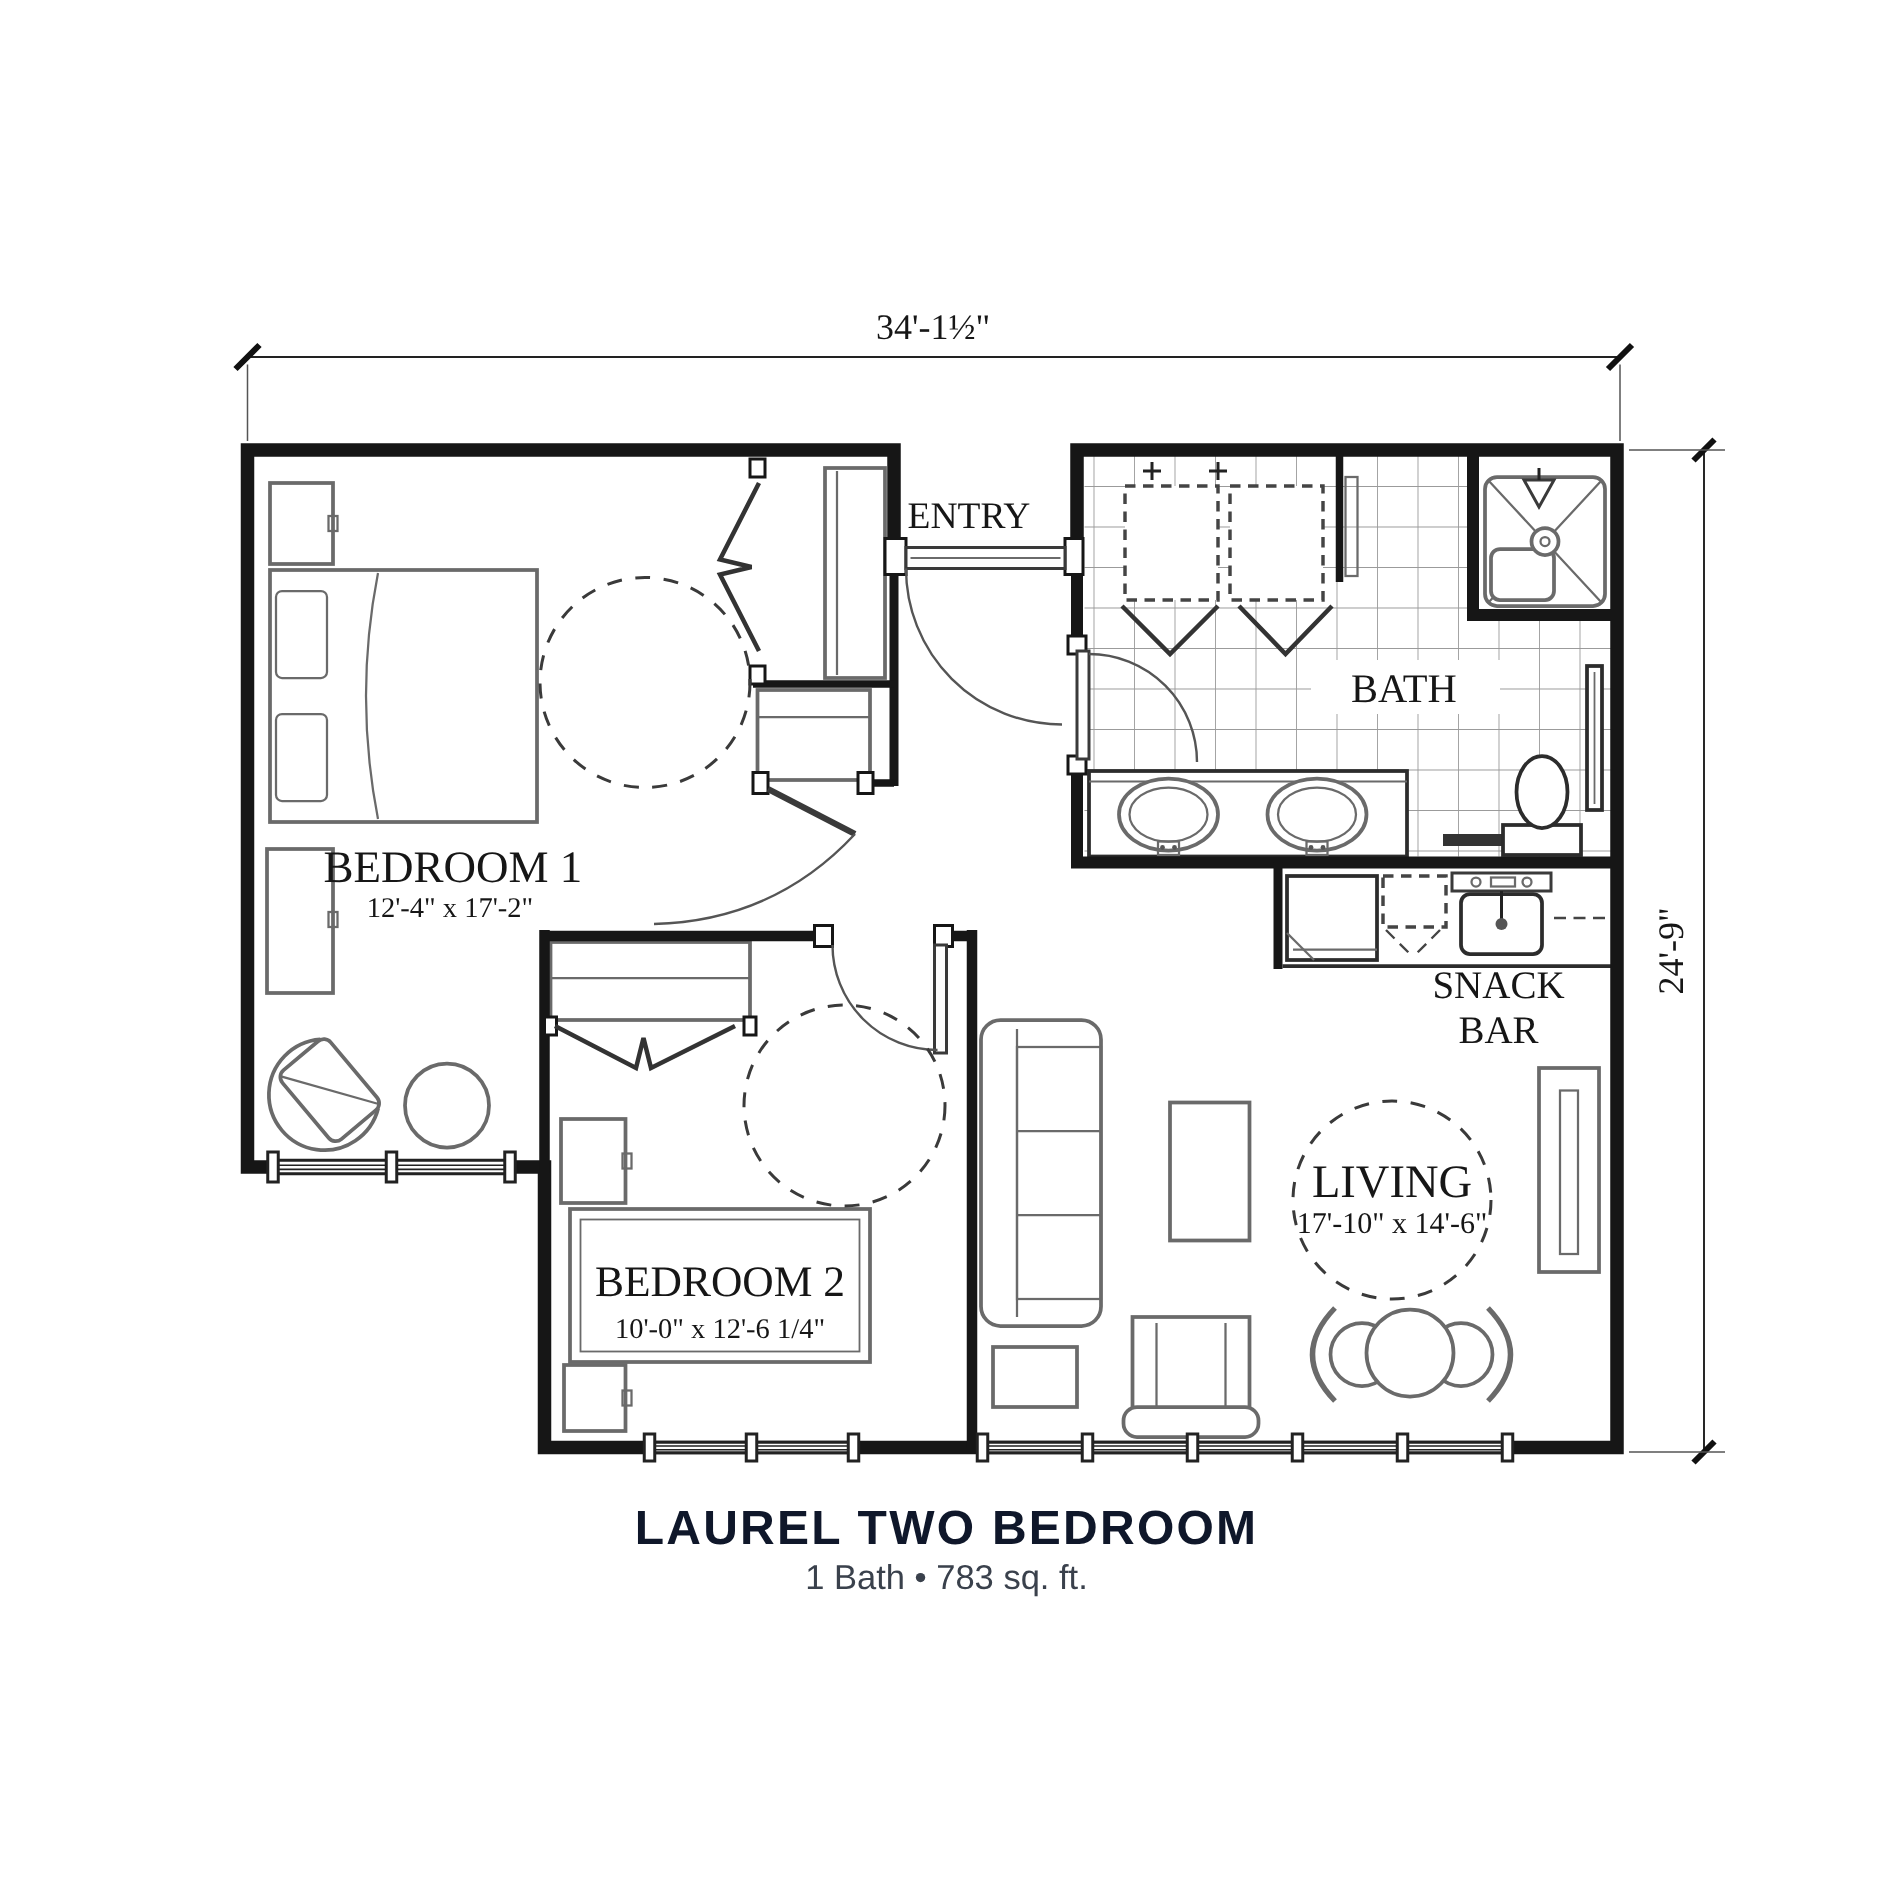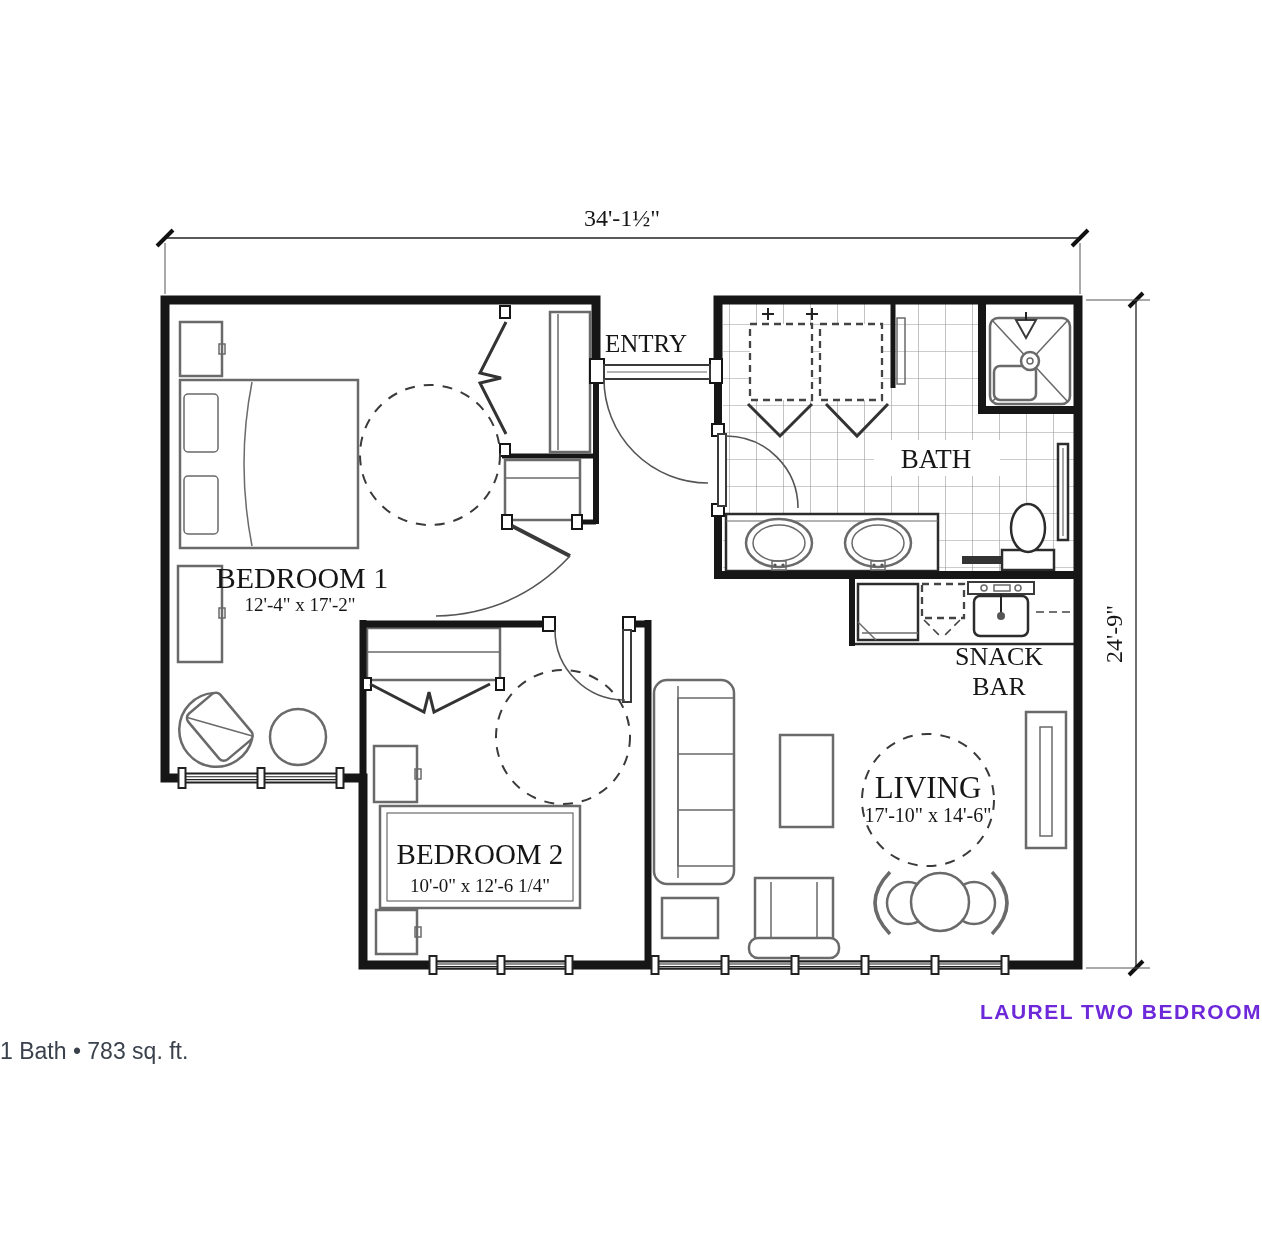--- a/index.html
+++ b/index.html
@@ -23,23 +23,23 @@
   .dashbox{stroke:#444;stroke-width:2.3;fill:#fff;stroke-dasharray:7,5;}
   .dashline{stroke:#444;stroke-width:1.6;fill:none;stroke-dasharray:8,5;}
   .circ{stroke:#3a3a3a;stroke-width:2;fill:none;stroke-dasharray:10,9;}
   .dim{stroke:#222;stroke-width:1.3;fill:none;}
   .tickmark{stroke:#111;stroke-width:4;fill:none;}
   .ext{stroke:#555;stroke-width:1;fill:none;}
   .winA{stroke:#222;stroke-width:2;fill:none;}
   .winB{stroke:#222;stroke-width:1.1;fill:none;}
   .wtick{stroke:#222;stroke-width:2;fill:#fff;}
   .lbl{font-family:"Liberation Serif","DejaVu Serif",serif;fill:#161616;}
-  #plan-title{position:absolute;left:0;top:1000px;width:100%;text-align:right;
-    font-size:21px;font-weight:bold;letter-spacing:1.5px;color:#6d28d9;}
-  #plan-subtitle{position:absolute;left:0;top:1038px;width:100%;text-align:left;
+  #plan-title{position:absolute;left:0;top:1000px;width:100%;text-align:center;
+    font-size:32px;font-weight:bold;letter-spacing:1.5px;color:#0f172a;}
+  #plan-subtitle{position:absolute;left:0;top:1038px;width:100%;text-align:center;
     font-size:23px;color:#3a414c;}
 </style>
 </head>
 <body>
 
 <div id="stage">
 <svg width="1262" height="1254" viewBox="0 0 1262 1254">
   <defs>
     <pattern id="tile" width="27" height="27" patternUnits="userSpaceOnUse">
       <path d="M27,0 H0 V27" stroke="#9a9a9a" stroke-width="1.2" fill="none"></path>

